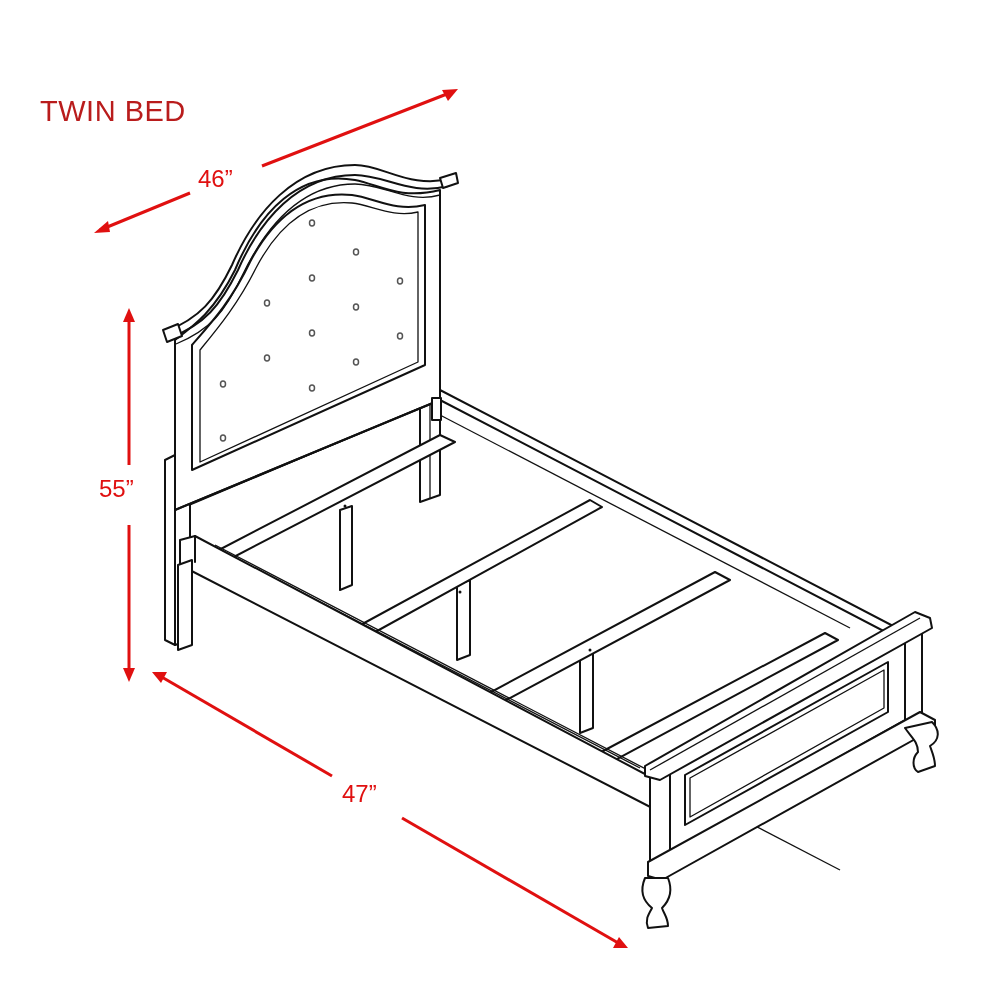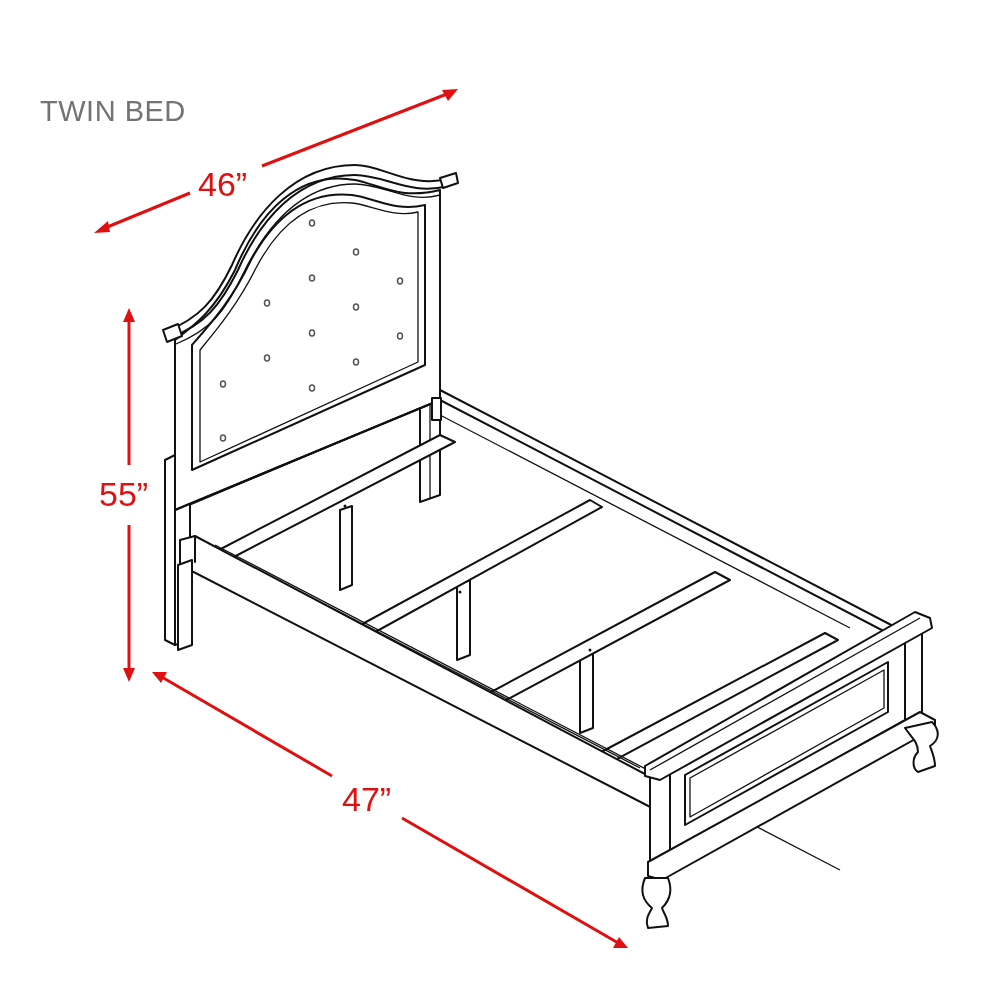--- a/index.html
+++ b/index.html
@@ -1,20 +1,20 @@
 <!DOCTYPE html>
 <html><head>
 <meta charset="utf-8">
 <style>
   html, body { margin: 0; padding: 0; background: #ffffff; }
   body { width: 1000px; height: 1000px; position: relative; overflow: hidden;
          font-family: "Liberation Sans", sans-serif; }
-  .title { position: absolute; left: 40px; top: 95px; font-size: 29px; color: #737373;
+  .title { position: absolute; left: 40px; top: 95px; font-size: 29px; color: #b91c1c;
            letter-spacing: 0.5px; font-family: "Liberation Sans", sans-serif; }
-  .dim { position: absolute; color: #e01010; font-size: 34px;
+  .dim { position: absolute; color: #e01010; font-size: 24px;
          font-family: "Liberation Sans", sans-serif; }
   #dim-width { left: 198px; top: 165px; }
   #dim-height { left: 99px; top: 475px; text-align: right; }
   #dim-length { left: 342px; top: 780px; }
   svg.drawing { position: absolute; left: 0; top: 0; }
   .ln { fill: none; stroke: #111; stroke-width: 2; stroke-linejoin: round; stroke-linecap: round; }
   .ln-thin { fill: none; stroke: #111; stroke-width: 1.3; stroke-linejoin: round; }
   .fillw { fill: #fff; stroke: #111; stroke-width: 2; stroke-linejoin: round; }
   .arrow { stroke: #e01010; stroke-width: 3; fill: none; }
   .arrowhead { fill: #e01010; }

